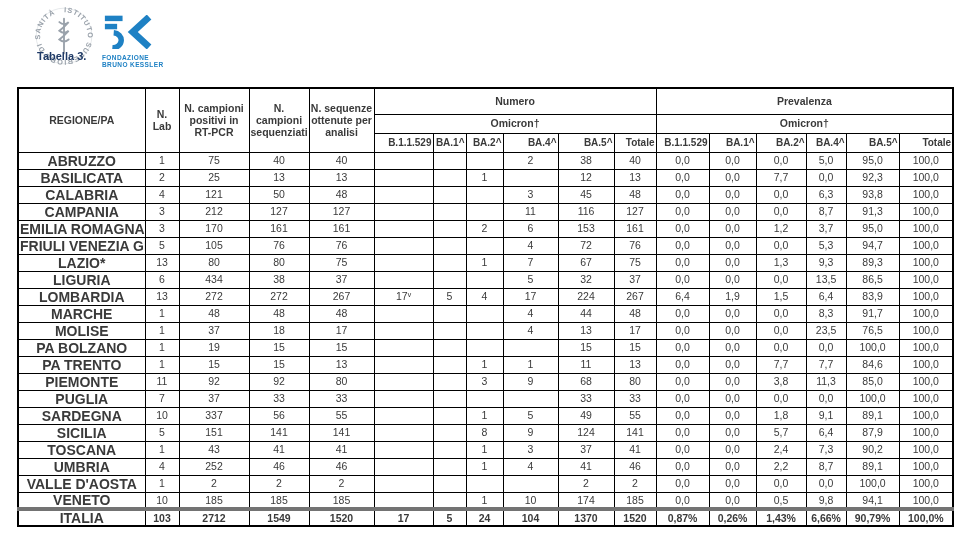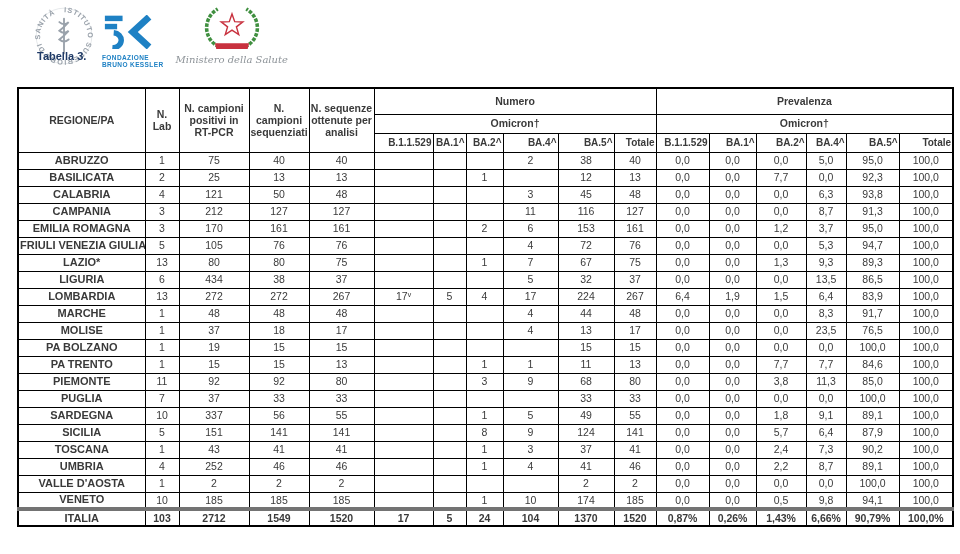--- a/index.html
+++ b/index.html
@@ -19,21 +19,21 @@
 
   
   table.tbl { position:absolute; left:17px; top:87px; width:935px; border-collapse:collapse; table-layout:fixed;
     border:2px solid #000; color:#3a3a3a; }
   .tbl th, .tbl td { border:1px solid #000; text-align:center; vertical-align:middle; overflow:hidden; }
   .tbl th { font-size:10.5px; font-weight:bold; line-height:1.18; padding:1px 1px; }
   .tbl .hr1 th { height:26px; }
   .tbl .hr2 th { height:19px; }
   .tbl .hr3 th { height:19px; font-size:10px;text-align:right; }
   .tbl tbody td { height:17px; font-size:10.5px; line-height:1; padding:0 1px; white-space:nowrap; }
-  .tbl td.region { font-weight:bold; font-size:11px; }
+  .tbl td.region { font-weight:bold; font-size:14px; }
   .tbl tr.total-row td { font-weight:bold; border-top:4px solid #737373; }
 </style>
 </head>
 <body>
 
 <div class="page">
 
   <div class="logo-strip">
     <div class="logo-iss">
       <svg width="62" height="58" viewBox="0 0 100 100">
@@ -59,29 +59,20 @@
         </g>
         <path d="M14,26 a12,11 0 1,1 -2,22" stroke="#1e81c4" stroke-width="8" fill="none"></path>
         <path d="M66,3 L42,25 L66,47" stroke="#1e81c4" stroke-width="10" fill="none"></path>
       </svg>
       <div class="fbk-text">
         <div>FONDAZIONE</div>
         <div>BRUNO KESSLER</div>
       </div>
     </div>
 
-    <div class="logo-min">
-      <svg width="78" height="50" viewBox="0 0 100 70">
-        <path d="M32,60 C10,50 8,20 30,7" stroke="#3f8f3f" stroke-width="5" fill="none" stroke-dasharray="5 2"></path>
-        <path d="M68,60 C90,50 92,20 70,7" stroke="#3f8f3f" stroke-width="5" fill="none" stroke-dasharray="5 2"></path>
-        <polygon points="50,14 53.8,24.7 65.2,25.1 56.2,32 59.4,42.9 50,36.5 40.6,42.9 43.8,32 34.8,25.1 46.2,24.7" fill="#ffffff" stroke="#c8313e" stroke-width="2"></polygon>
-        <path d="M26,55 L74,55 L72,63 L28,63 Z" fill="#c8313e"></path>
-      </svg>
-      <div class="min-script">Ministero della Salute</div>
-    </div>
   </div>
 
   <div class="table-title">Tabella 3.</div>
 
   <table class="tbl">
     <colgroup>
       <col style="width:127px">
         <col style="width:34px">
         <col style="width:70px">
         <col style="width:60px">

